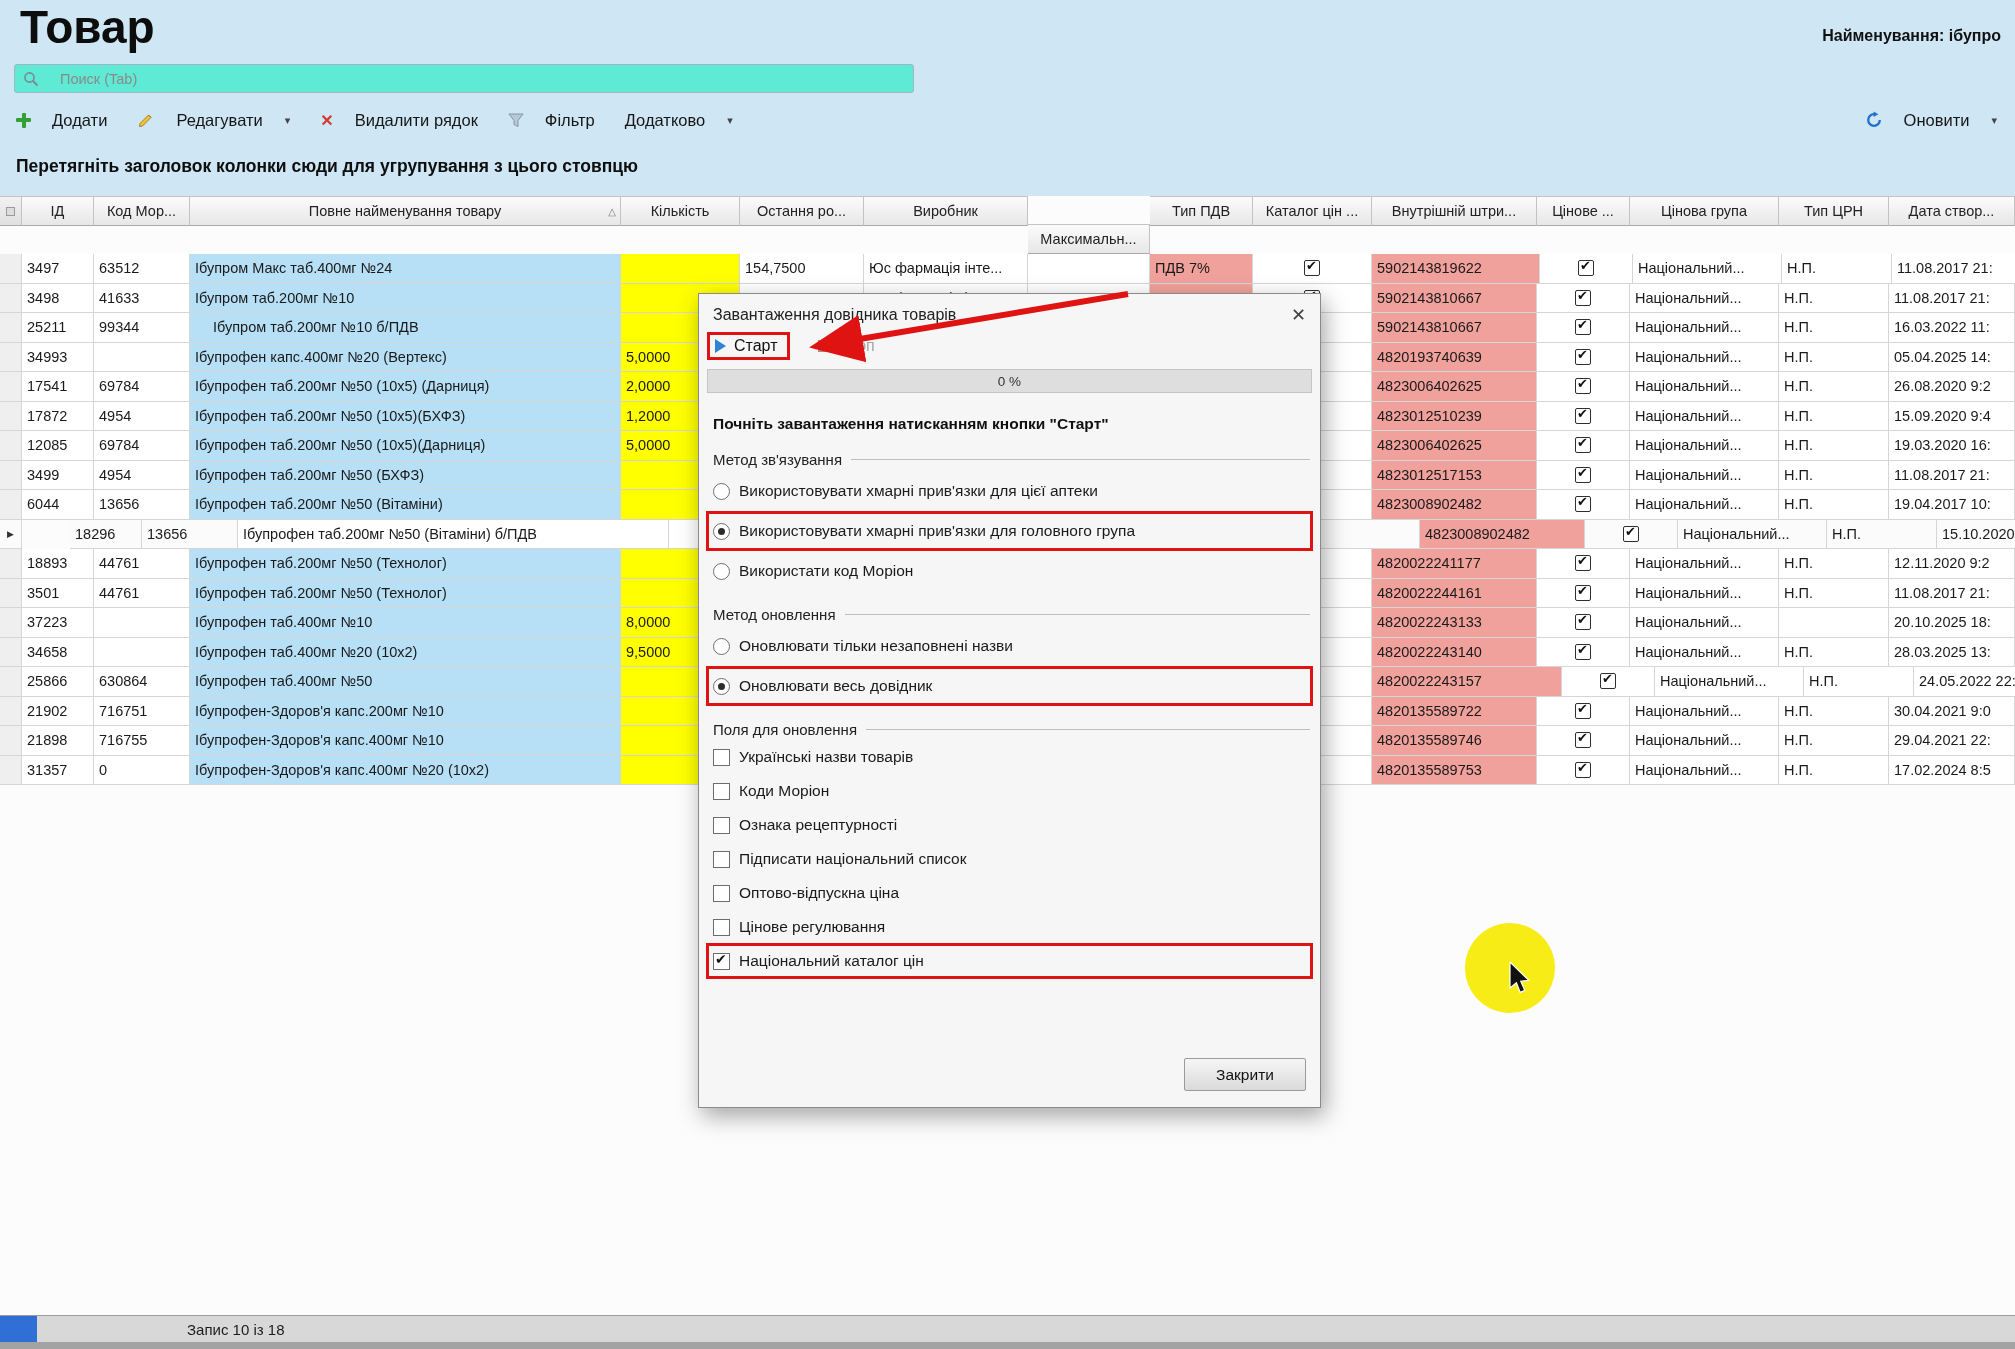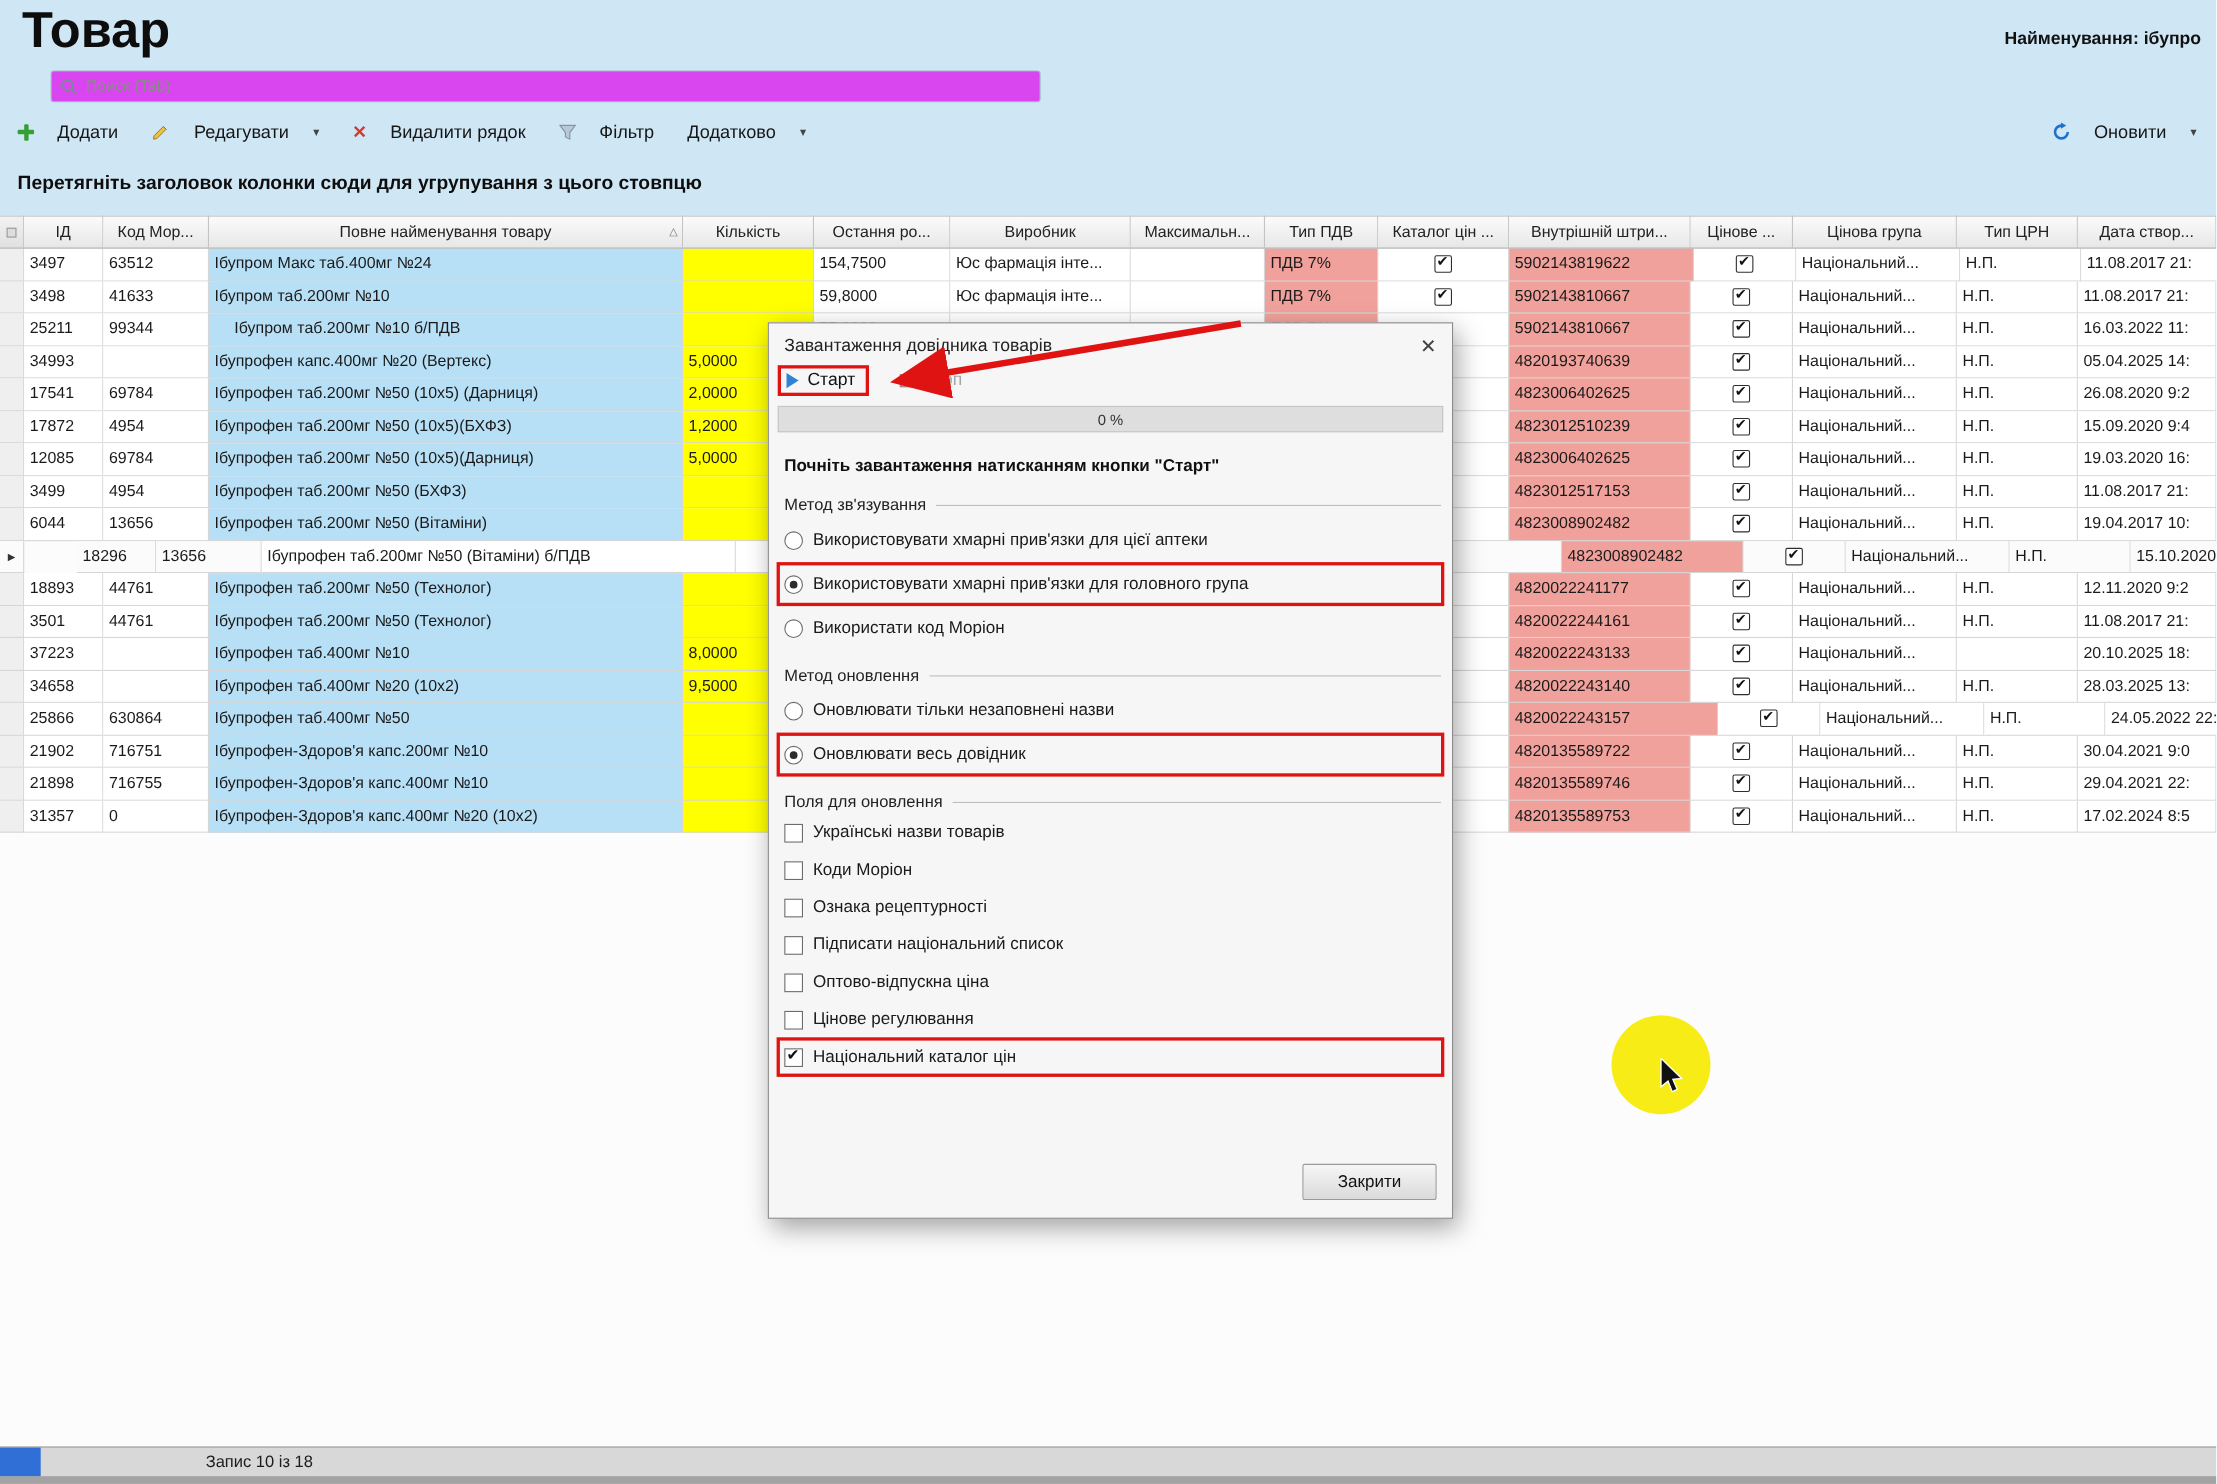--- a/index.html
+++ b/index.html
@@ -5,22 +5,22 @@
   * { box-sizing: border-box; margin: 0; padding: 0; }
   body { font-family: "Liberation Sans", sans-serif; }
   .canvas { position: relative; width: 2015px; height: 1349px; overflow: hidden;
             background: #fcfcfc; color: #1a1a1a; font-family: "Liberation Sans", sans-serif; }
 
   
   .top { position: absolute; left: 0; top: 0; width: 100%; height: 196px; background: #cfe6f4; }
   .app-title { position: absolute; left: 20px; top: 0; font-size: 46px; font-weight: bold; color: #0d0d0d; }
   .filter-ind { position: absolute; right: 14px; top: 27px; font-size: 16px; font-weight: bold; color: #111; }
 
-  .search-box { position: absolute; left: 14px; top: 64px; width: 900px; height: 29px; background: #d946ef;
-                border: 1px solid #9fb6c6; border-radius: 3px; display: flex; align-items: center; padding: 0 8px; gap: 7px; margin-left: 32px; }
+  .search-box { position: absolute; left: 14px; top: 64px; width: 900px; height: 29px; background: #5eead4;
+                border: 1px solid #9fb6c6; border-radius: 3px; display: flex; align-items: center; padding: 0 8px; gap: 21px; }
   .search-input { border: none; outline: none; flex: 1; font-size: 14.5px; font-family: inherit; background: transparent; color: #333; }
   .search-input::placeholder { color: #8a8a8a; }
 
   .toolbar { position: absolute; left: 0; top: 102px; width: 100%; height: 36px; display: flex;
              align-items: center; padding-left: 16px; gap: 30px; font-size: 16.5px; color: #161616; }
   .tool { display: inline-flex; align-items: center; gap: 21px; cursor: default; }
   .tool.refresh { margin-left: auto; margin-right: 18px; }
   .caret { font-size: 11px; color: #444; margin-left: 1px; }
   .ic-plus { width: 15px; height: 15px; position: relative; display: inline-block; }
   .ic-plus::before { content: ""; position: absolute; left: 0; top: 5.5px; width: 15px; height: 4px; background: #33a033; border-radius: 1px; }
@@ -166,21 +166,21 @@
         </div>
         <div class="hcell" style="width: 119px;">
           <span>Кількість</span>
         </div>
         <div class="hcell" style="width: 124px;">
           <span>Остання ро...</span>
         </div>
         <div class="hcell" style="width: 164px;">
           <span>Виробник</span>
         </div>
-        <div class="hcell" style="width: 122px;">
+        <div class="hcell" style="width: 122px; margin-top: 28px;">
           <span>Максимальн...</span>
         </div>
         <div class="hcell" style="width: 103px;">
           <span>Тип ПДВ</span>
         </div>
         <div class="hcell" style="width: 119px;">
           <span>Каталог цін ...</span>
         </div>
         <div class="hcell" style="width: 165px;">
           <span>Внутрішній штри...</span>

